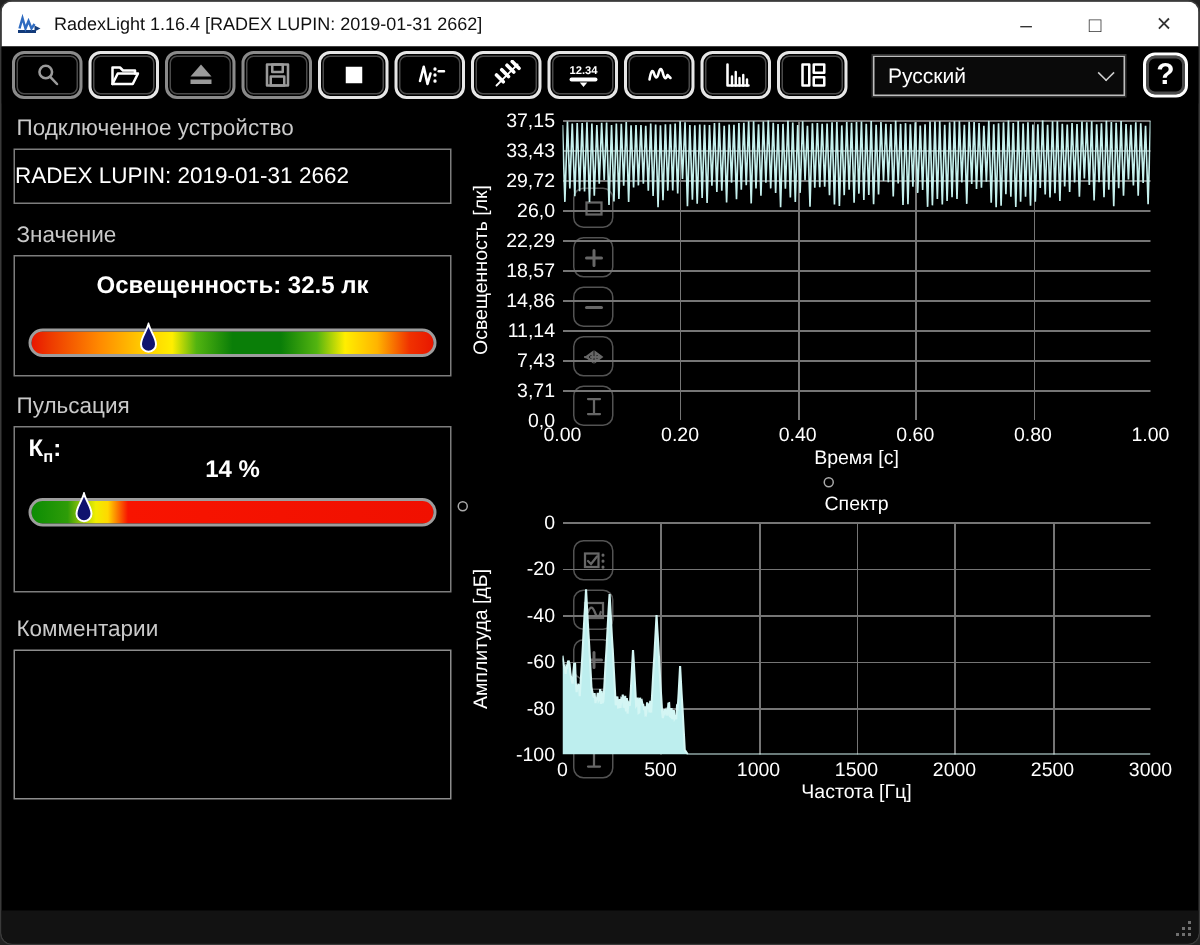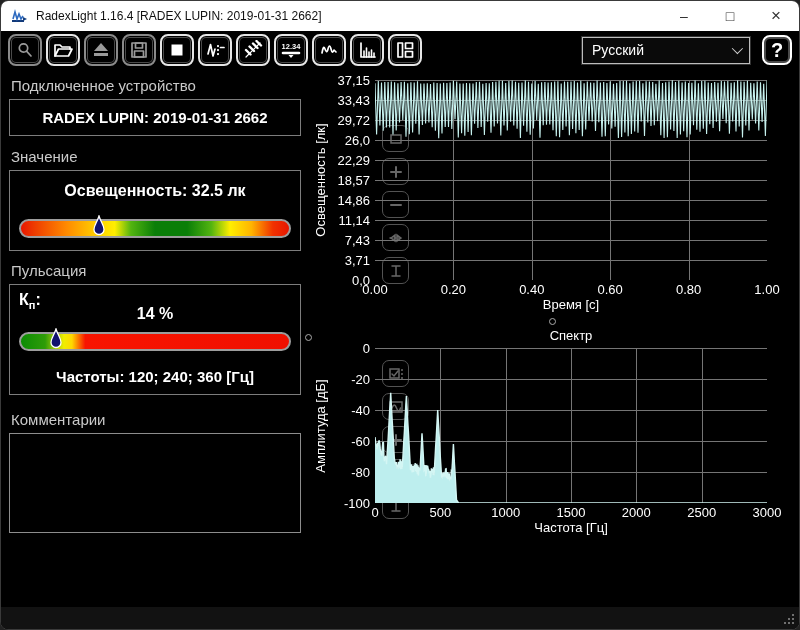--- a/index.html
+++ b/index.html
@@ -14,21 +14,21 @@
     padding-left:10px; gap:7px; flex:0 0 auto;}
   .titlebar .app-icon{ width:18px; height:16px; flex:0 0 auto;}
   .titlebar-title{ font-size:12px; color:#111; white-space:nowrap;}
   .win-controls{ margin-left:auto; display:flex; height:100%;}
   .win-btn{ width:46px; height:100%; display:flex; align-items:center; justify-content:center;
     color:#333; font-size:14px; }
   .win-btn.close{ font-size:17px; }
   
   .toolbar{ height:38px; background:#000; display:flex; align-items:center;
     padding:0 7px; gap:4px; flex:0 0 auto;}
-  .tool-btn{ width:34px; height:32px; border:2px solid #e6e6e6; border-radius:8px;
+  .tool-btn{ width:47px; height:32px; border:2px solid #e6e6e6; border-radius:8px;
     display:flex; align-items:center; justify-content:center; background:#000;
     box-shadow: inset 0 0 0 1px #000, inset 0 0 0 2px #4a4a4a; cursor:pointer;}
   .tool-btn svg{ stroke:#fff; fill:none; stroke-width:1.7; stroke-linecap:round; stroke-linejoin:round;}
   .tool-btn svg .fillw{ fill:#fff; stroke:none;}
   .tool-btn svg text{ fill:#fff; stroke:none; font-family:"Liberation Sans",sans-serif;}
   .tool-btn.disabled{ border-color:#8a8a8a;}
   .tool-btn.disabled svg{ stroke:#9a9a9a;}
   .tool-btn.disabled svg .fillw{ fill:#9a9a9a;}
   .lang-select{ margin-left:auto; width:168px; height:27px; border:1px solid #bdbdbd;
     outline:1px solid #333; background:#0a0a0a; color:#fff; font-size:14px;
@@ -36,22 +36,22 @@
   .chev{ width:8px; height:8px; border-right:1.5px solid #cfcfcf; border-bottom:1.5px solid #cfcfcf;
     transform:rotate(45deg) translateY(-2px);}
   .help-btn{ width:30px; height:30px; margin-left:8px; border:2px solid #fff; border-radius:8px;
     box-shadow: inset 0 0 0 2px #4a4a4a; color:#fff; font-size:20px; font-weight:bold;
     display:flex; align-items:center; justify-content:center; cursor:pointer;}
   
   .main{ flex:1 1 auto; display:flex; position:relative;}
   .left-panel{ width:310px; flex:0 0 auto; padding:8px 10px 0 8px;}
   .section-label{ color:#c9c9c9; font-size:15px; margin:0 0 5px 2px;}
   .panel-box{ border:1px solid #7d7d7d; background:#000; width:292px;}
-  .device-box{ height:37px; display:flex; align-items:center; justify-content:center;
-    color:#fff; font-weight:bold; font-size:15px; margin-bottom:12px;}
+  .device-box{ height:37px; display:flex; align-items:center; 
+    color:#fff; font-weight:normal; font-size:15px; margin-bottom:12px;}
   .value-box{ height:81px; position:relative; margin-bottom:11px;}
   .reading-text{ color:#fff; font-weight:bold; font-size:16px; text-align:center; margin-top:11px;}
   .grad-wrap{ position:absolute; left:9px; right:9px; top:48px; height:19px;}
   .grad-bar{ width:100%; height:100%; border:2px solid #9d9d9d; border-radius:10px;}
   .drop-marker{ position:absolute; top:-4px; width:14px; height:24px;}
   .pulse-box{ height:111px; position:relative; margin-bottom:16px;}
   .kp-label{ position:absolute; left:9px; top:6px; color:#fff; font-weight:bold; font-size:16px;}
   .kp-label sub{ font-size:11px;}
   .kp-value{ position:absolute; left:0; right:0; top:20px; text-align:center;
     color:#fff; font-weight:bold; font-size:16px;}
@@ -203,21 +203,20 @@
       <div class="section-label">Пульсация</div>
       <div class="panel-box pulse-box">
         <div class="kp-label"><span>К</span><sub>п</sub><span>:</span></div>
         <div class="kp-value">14 %</div>
         <div class="grad-wrap pulse-grad">
           <div class="grad-bar" id="pulse-bar" style="background: linear-gradient(90deg, rgb(12, 140, 4) 0%, rgb(46, 156, 8) 9%, rgb(168, 204, 10) 13%, rgb(240, 238, 0) 16%, rgb(255, 216, 0) 19%, rgb(248, 20, 0) 24%, rgb(240, 16, 0) 100%);"></div>
           <svg class="drop-marker" viewBox="0 0 14 24" style="left: calc(13.5% - 7px);">
             <path d="M7 1 C8.5 6.5 12 10 12 14.5 a5 5 0 1 1 -10 0 C2 10 5.5 6.5 7 1 Z" fill="#10126e" stroke="#fff" stroke-width="1.3"></path>
           </svg>
         </div>
-        <div class="freq-text">Частоты: 120; 240; 360 [Гц]</div>
       </div>
 
       <div class="section-label comments-label">Комментарии</div>
       <div class="panel-box comments-box"></div>
     </div>
 
     <div class="grip-circle" style="left:-6px; top:265px; position:relative;"></div>
 
     <div class="charts" style="margin-left:-7px;">
 

